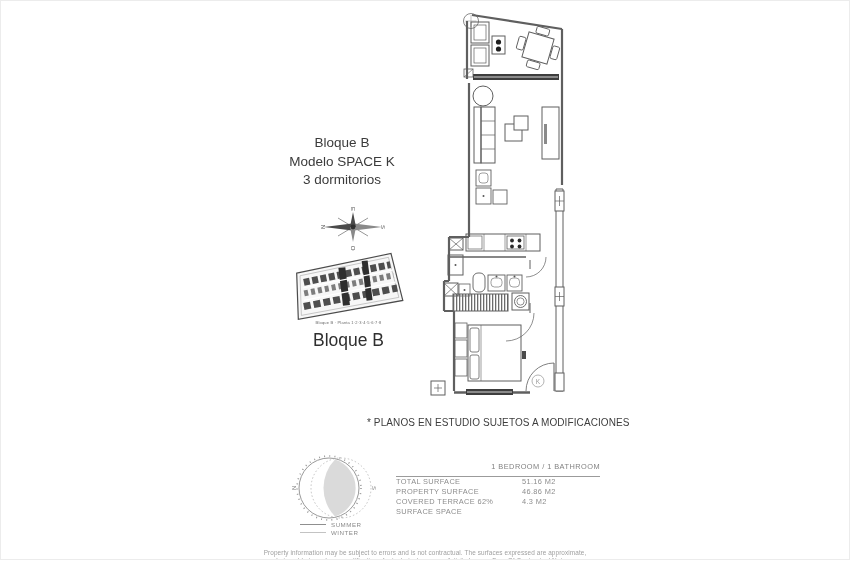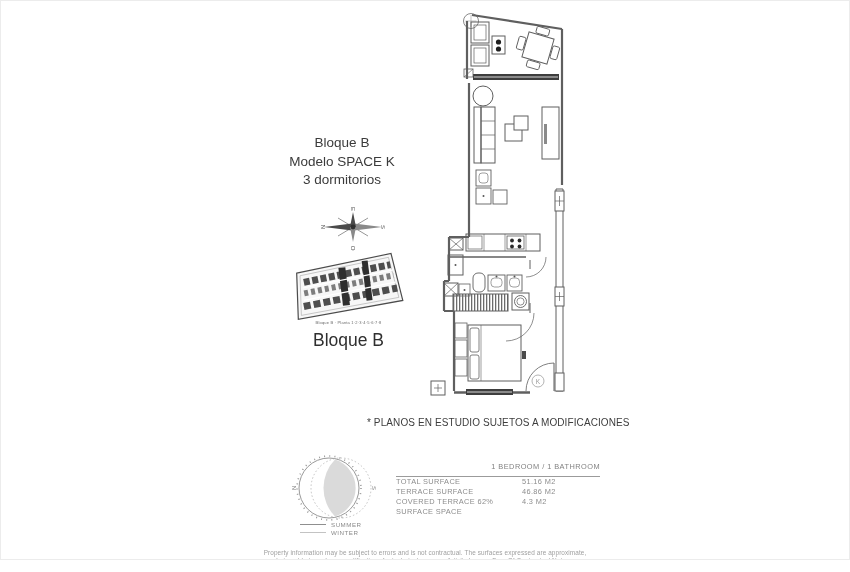--- a/index.html
+++ b/index.html
@@ -282,21 +282,21 @@
     </div>
   </div>
 
   <div class="surface-table">
     <div class="table-header">1 BEDROOM / 1 BATHROOM</div>
     <div class="table-row">
       <span class="row-label">TOTAL SURFACE</span>
       <span class="row-value">51.16 M2</span>
     </div>
     <div class="table-row">
-      <span class="row-label">TERRACE SURFACE</span>
+      <span class="row-label">PROPERTY SURFACE</span>
       <span class="row-value">46.86 M2</span>
     </div>
     <div class="table-row">
       <span class="row-label">COVERED TERRACE 62%</span>
       <span class="row-value">4.3 M2</span>
     </div>
     <div class="table-row">
       <span class="row-label">SURFACE SPACE</span>
       <span class="row-value"></span>
     </div>

